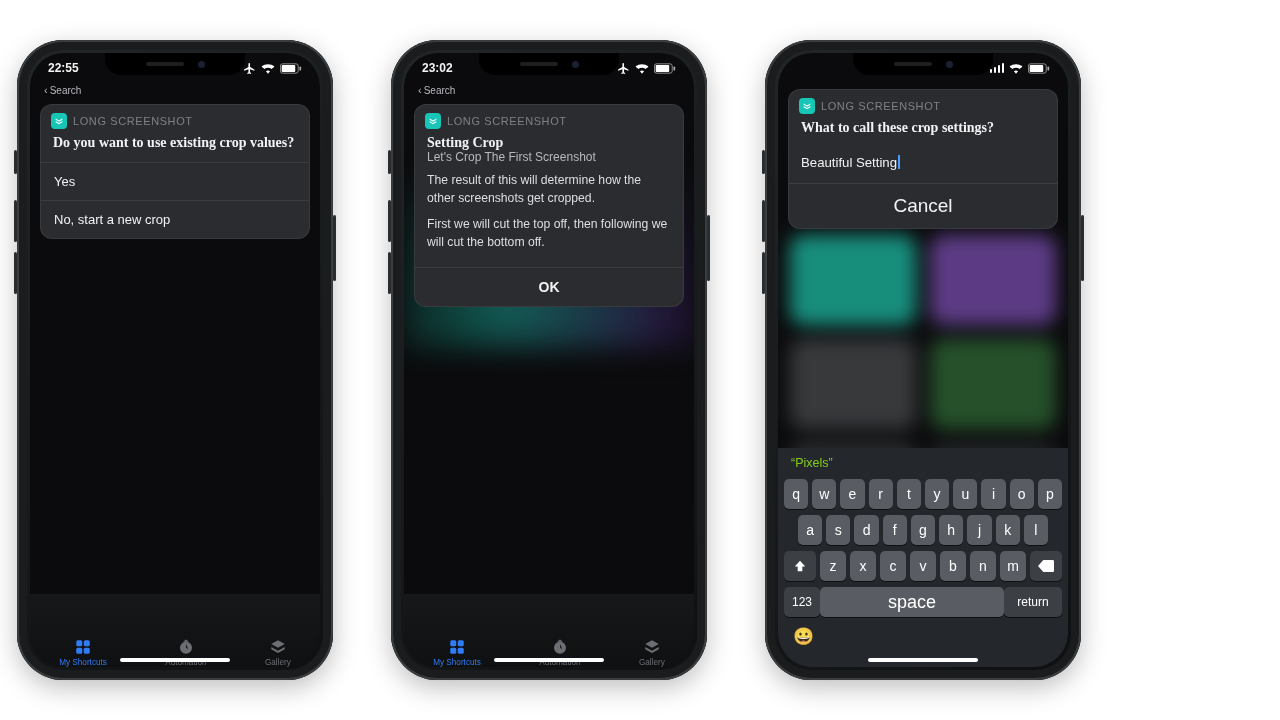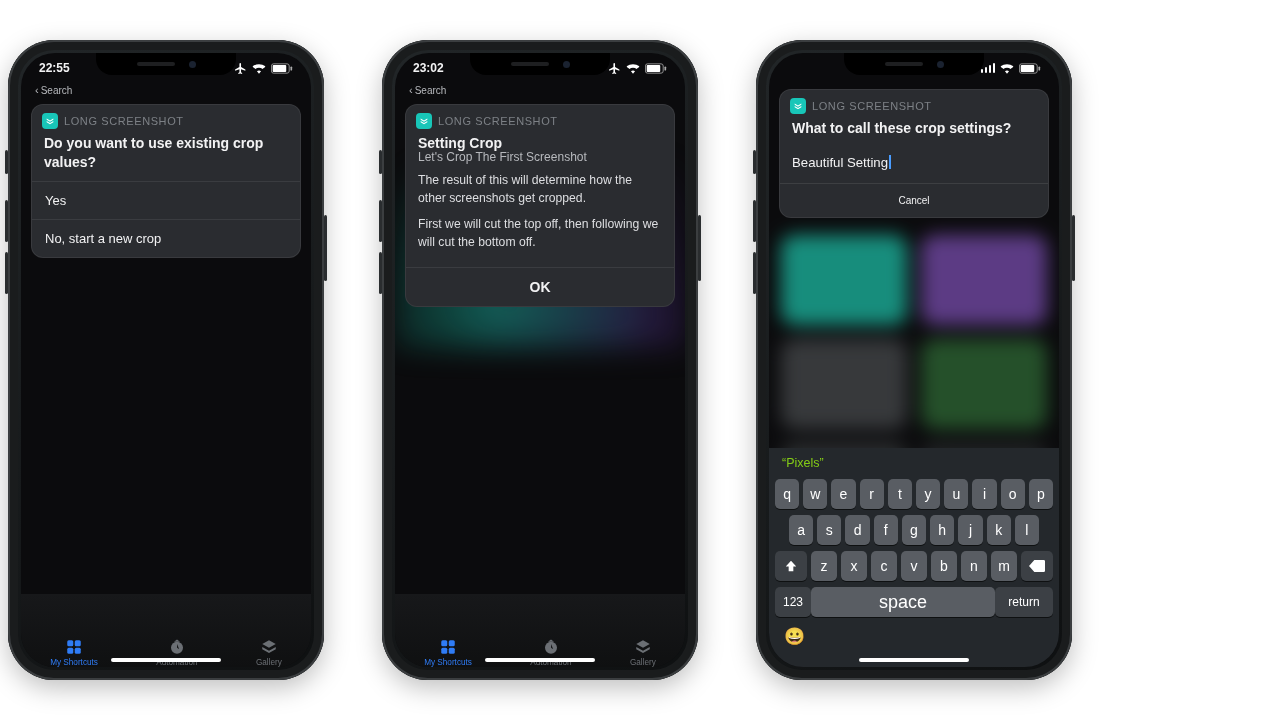--- a/index.html
+++ b/index.html
@@ -11,21 +11,21 @@
     --text:#f2f2f3;
     --sub:#b7b9bd;
     --muted:#7d8186;
     --brand:#18c6b8;
     --blue:#2f7cf6;
     --key:#595d63;
     --key-dark:#3c4045;
     --kb-bg:#24282c;
   }
   html,body{margin:0;padding:0;background:#fff;font-family:-apple-system,Helvetica,Arial,sans-serif;}
-  .stage{width:1080px;height:720px;position:relative;display:flex;align-items:center;justify-content:center;gap:58px;}
+  .stage{width:1080px;height:720px;position:relative;display:flex;align-items:center;justify-content:center;gap:58px;padding-left:9px;}
   .phone{width:316px;height:640px;border-radius:46px;background:linear-gradient(145deg,#222628,#0e1011);position:relative;box-shadow:0 8px 26px rgba(0,0,0,.25),inset 0 0 0 2px var(--bezel-edge),inset 0 0 0 10px var(--bezel);}
   
   .btn-side{position:absolute;background:#2a2d2f;border-radius:3px;}
   .btn-l1{left:-3px;top:110px;width:3px;height:24px;}
   .btn-l2{left:-3px;top:160px;width:3px;height:42px;}
   .btn-l3{left:-3px;top:212px;width:3px;height:42px;}
   .btn-r1{right:-3px;top:175px;width:3px;height:66px;}
   .screen{position:absolute;inset:13px;border-radius:34px;background:var(--screen-bg);overflow:hidden;color:var(--text);}
   .notch{position:absolute;top:0;left:50%;transform:translateX(-50%);width:140px;height:22px;background:#000;border-radius:0 0 16px 16px;z-index:20;display:flex;align-items:center;justify-content:center;gap:14px;}
   .speaker{width:38px;height:4px;border-radius:3px;background:#1e1f21;}
@@ -35,31 +35,31 @@
   .sig{display:flex;gap:1.5px;align-items:flex-end;}
   .sig i{width:2.5px;background:#fff;border-radius:1px;display:block;}
   .sig i:nth-child(1){height:4px}.sig i:nth-child(2){height:6px}.sig i:nth-child(3){height:8px}.sig i:nth-child(4){height:10px}
   .breadcrumb{font-size:10px;color:var(--sub);padding:1px 14px 4px;display:flex;align-items:center;gap:2px;}
   .chev{font-size:11px;}
   .card{background:var(--card);border-radius:12px;margin:4px 10px 0;overflow:hidden;border:1px solid var(--card-border);}
   .card-h{display:flex;align-items:center;gap:6px;padding:8px 10px 3px;}
   .app-ic{width:16px;height:16px;border-radius:4px;background:var(--brand);display:flex;align-items:center;justify-content:center;}
   .app-ic svg{width:10px;height:10px;}
   .app-name{font-size:11px;letter-spacing:.6px;color:var(--muted);font-weight:500;}
-  .card-title{font-size:14px;font-weight:600;padding:2px 12px 9px;line-height:1.35;}
+  .card-title{font-size:14px;font-weight:600;padding:2px 12px 9px;line-height:1.35;font-family:Liberation Serif, serif;}
   .card-sub{font-size:12px;color:var(--sub);padding:0 12px 8px;margin-top:-5px;}
   .card-body{font-size:12.2px;color:#dedfe2;padding:0 12px 6px;line-height:1.45;}
   .card-body p{margin:0 0 9px;}
   .opt{border-top:1px solid rgba(255,255,255,.08);padding:11px 13px;font-size:13px;font-weight:500;}
   .ok{border-top:1px solid rgba(255,255,255,.08);text-align:center;padding:11px 0;font-size:14px;font-weight:600;}
 
   .input-line{padding:6px 12px 12px;}
   .caret{display:inline-block;width:1.5px;height:14px;background:#4a9dff;vertical-align:-2px;margin-left:1px;}
   .btn-row{display:flex;border-top:1px solid rgba(255,255,255,.09);}
-  .btn-row>div{flex:1;text-align:center;padding:11px 0;font-size:10px;}
+  .btn-row>div{flex:1;text-align:center;padding:11px 0;font-size:19px;}
   .btn-row .cancel{font-weight:400;}
   .btn-row .done{font-weight:700;border-left:1px solid rgba(255,255,255,.09);}
 
   .blur-grid{position:absolute;inset:0;display:grid;grid-template-columns:1fr 1fr;grid-auto-rows:90px;gap:14px;padding:12px 12px 0;filter:blur(9px) brightness(.75);z-index:1;}
   .bg-tile{border-radius:14px;}
   .c1{background:#1fbca6}.c2{background:#7a4fb0}.c3{background:#494c4f}.c4{background:#316b38}.c5{background:#3a3d3f}.c6{background:#2c2f31}
 
   
   .tabbar{position:absolute;left:0;right:0;bottom:0;height:66px;background:linear-gradient(#17181a,#0f1011);display:flex;justify-content:space-around;align-items:flex-end;padding-top:7px;}
   .tab{display:flex;flex-direction:column;align-items:center;gap:2px;color:#6b6f74;font-size:8.2px;}

